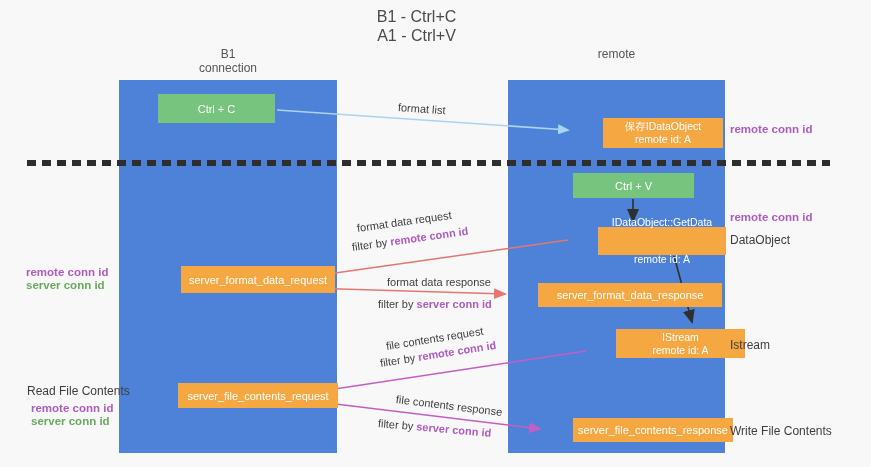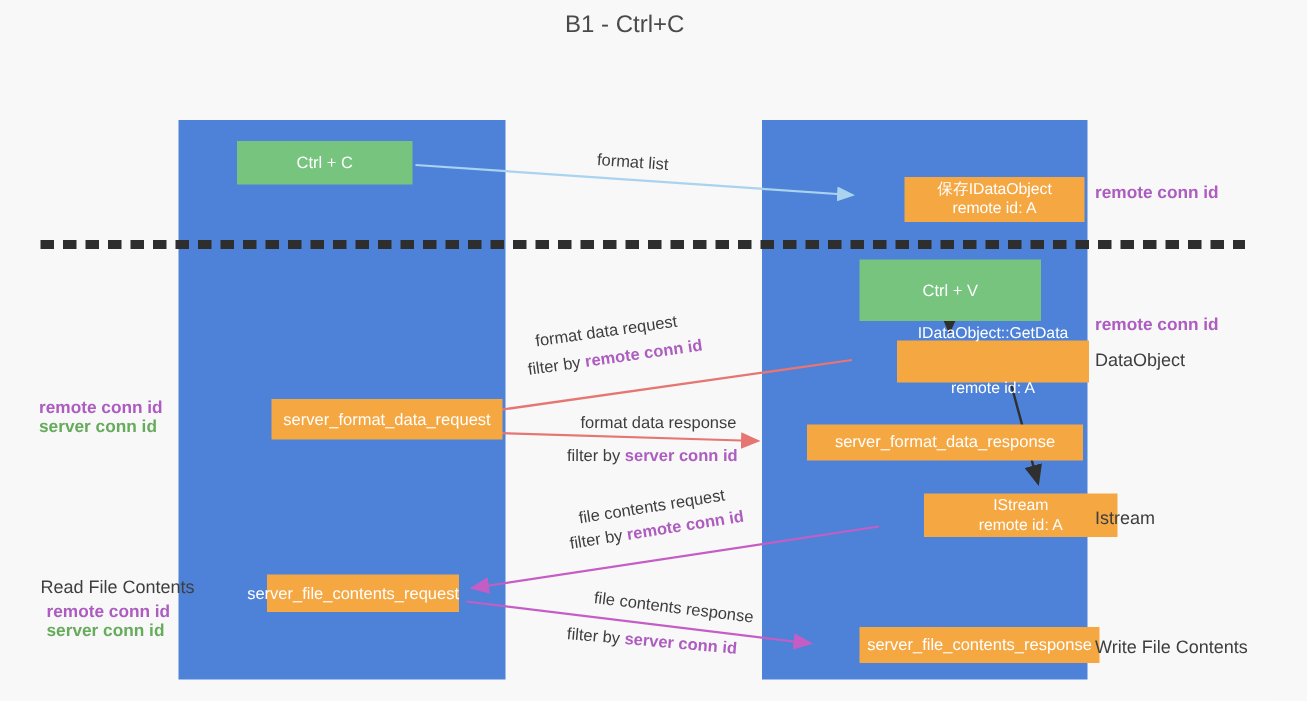--- a/index.html
+++ b/index.html
@@ -46,25 +46,29 @@
   .st-blue{stroke:var(--arrow-blue);} .st-red{stroke:var(--arrow-red);}
   .st-mag{stroke:var(--arrow-magenta);} .st-black{stroke:var(--arrow-black);}
 </style>
 </head>
 <body>
 
 <div class="canvas">
 
   <div class="title">
     <div>B1 - Ctrl+C</div>
+    <div>A1 - Ctrl+V</div>
   </div>
 
   <div class="lane-header lh-left">
+    <div>B1</div>
+    <div>connection</div>
   </div>
   <div class="lane-header lh-right">
+    <div>remote</div>
   </div>
 
   <div class="lane lane-left"></div>
   <div class="lane lane-right"></div>
 
   <svg class="wires" width="871" height="467" viewBox="0 0 871 467">
     <defs>
       <marker id="ah-blue" markerUnits="userSpaceOnUse" markerWidth="12" markerHeight="10" refX="10" refY="5" orient="auto">
           <path class="mk-blue" d="M0,0 L12,5 L0,10 z"></path>
         </marker>
@@ -98,21 +102,21 @@
 
   <div class="node green" style="left:158px;top:94px;width:117px;height:29px;">
     <span class="single">Ctrl + C</span>
   </div>
 
   <div class="node orange" style="left:575px;top:118px;width:120px;height:30px;">
     <span class="l1">保存IDataObject</span>
     <span class="l2">remote id: A</span>
   </div>
 
-  <div class="node green" style="left:573px;top:173px;width:121px;height:41px;">
+  <div class="node green" style="left:573px;top:173px;width:121px;height:25px;">
     <span class="single">Ctrl + V</span>
   </div>
 
   <div class="node orange" style="left:570px;top:227px;width:128px;height:28px;gap:24px;">
     <span class="l1">IDataObject::GetData</span>
     <span class="l2">remote id: A</span>
   </div>
 
   <div class="node orange" style="left:153px;top:266px;width:154px;height:27px;">
     <span class="single">server_format_data_request</span>
@@ -120,21 +124,21 @@
 
   <div class="node orange" style="left:510px;top:283px;width:184px;height:24px;">
     <span class="single">server_format_data_response</span>
   </div>
 
   <div class="node orange" style="left:588px;top:329px;width:129px;height:29px;">
     <span class="l1">IStream</span>
     <span class="l2">remote id: A</span>
   </div>
 
-  <div class="node orange" style="left:150px;top:383px;width:128px;height:25px;align-items:flex-end;">
+  <div class="node orange" style="left:150px;top:383px;width:160px;height:25px;">
     <span class="single">server_file_contents_request</span>
   </div>
 
   <div class="node orange" style="left:545px;top:418px;width:160px;height:24px;">
     <span class="single">server_file_contents_response</span>
   </div>
 
   <div class="edge-label" style="left:398px;top:101px;transform:rotate(4deg);">format list</div>
 
   <div class="edge-label" style="left:357px;top:222px;transform:rotate(-8deg);">format data request</div>

